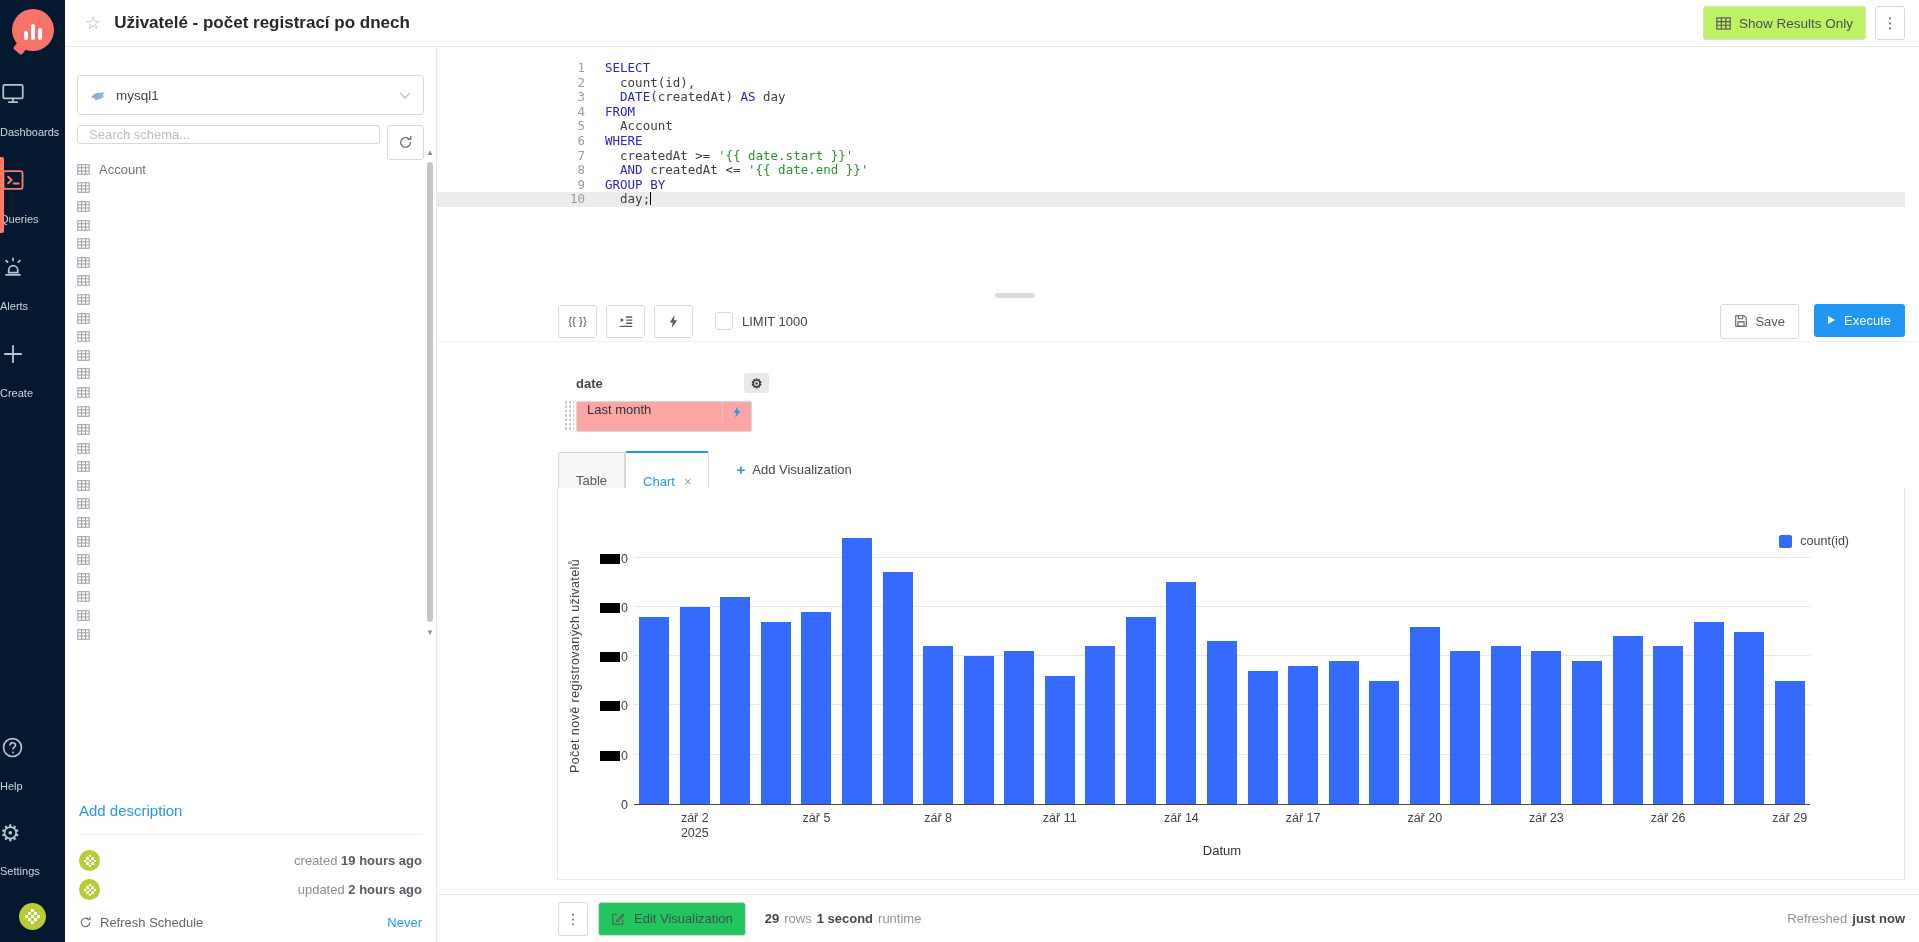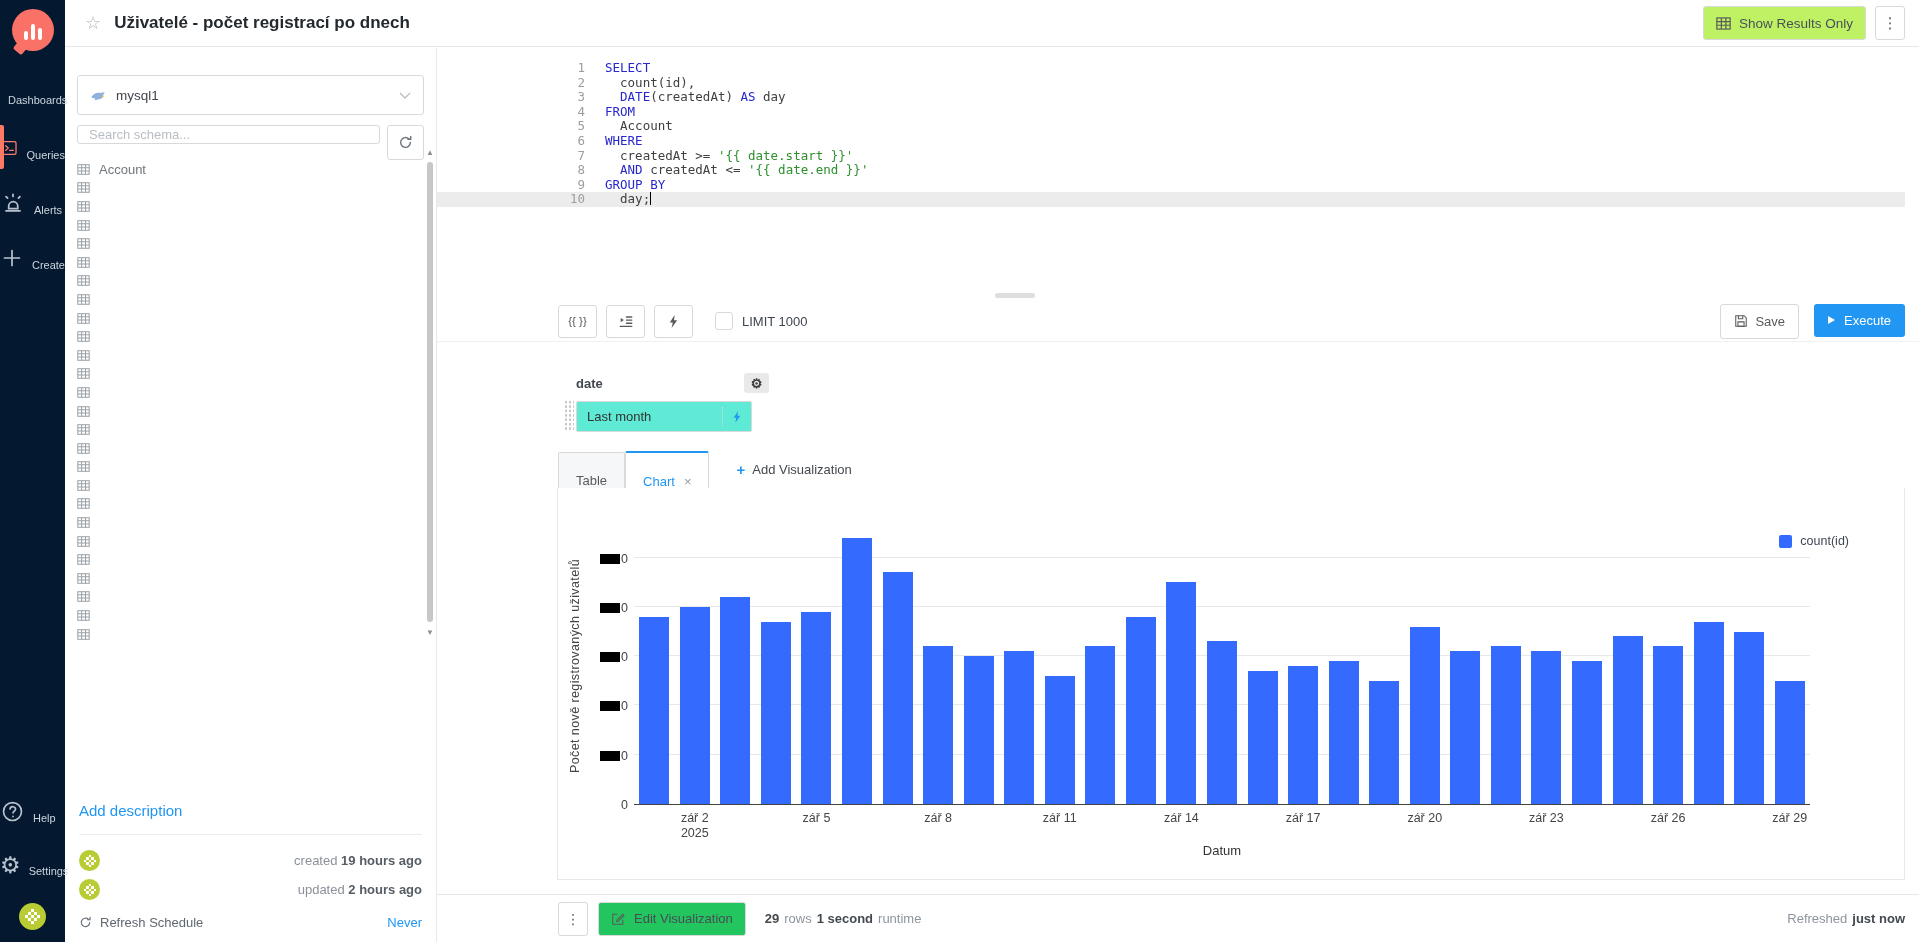--- a/index.html
+++ b/index.html
@@ -10,21 +10,21 @@
   
   .sidebar{position:absolute;left:0;top:0;bottom:0;width:65px;background:#04192f;
            display:flex;flex-direction:column;align-items:center;z-index:5;}
   .logo{margin-top:9px;width:42px;height:42px;position:relative;cursor:pointer;}
   .logo-circle{width:42px;height:42px;border-radius:50%;background:#fa7267;position:relative;}
   .logo-circle::after{content:"";position:absolute;left:3px;bottom:-2px;width:11px;height:11px;
                       background:#fa7267;border-radius:2px;transform:rotate(40deg);}
   .logo-bars{position:absolute;inset:0;display:flex;align-items:flex-end;justify-content:center;
              gap:3px;padding-bottom:11px;}
   .logo-bars span{width:4px;background:#fff;border-radius:2px;}
-  .nav-item{display:flex;flex-direction:row;align-items:flex-end;gap:8px;margin-top:29px;
+  .nav-item{display:flex;flex-direction:column;align-items:flex-start;gap:20px;margin-top:29px;
             font-size:11px;color:#ccd4dd;width:100%;position:relative;cursor:pointer;}
   .nav-item .nav-icon{color:#b9c3cf;}
   .nav-item.active .nav-icon{color:#fb7a6e;}
   .nav-item.active::before{content:"";position:absolute;left:0;top:-10px;bottom:-8px;width:4px;
                            background:#ff7964;border-radius:0 2px 2px 0;}
   .sidebar .spacer{flex:1;}
   .gear-glyph{font-size:23px;line-height:24px;color:#b9c3cf;}
   .avatar-round{width:27px;height:27px;border-radius:50%;background:#b9cc33;margin:26px 0 12px;
                 display:flex;align-items:center;justify-content:center;cursor:pointer;}
 
@@ -95,21 +95,21 @@
   .toolbar-divider{position:absolute;top:293px;left:0;right:0;border-top:1px solid #f1f1f1;}
 
   .param-widget{position:absolute;top:325px;left:127px;width:192px;padding-left:12px;}
   .drag-dots{position:absolute;left:0;top:27px;width:10px;height:31px;
              background:radial-gradient(#c9c9c9 1px, transparent 1.3px);background-size:4px 4.4px;cursor:grab;}
   .param-label-row{display:flex;align-items:center;justify-content:space-between;width:176px;
                    font-size:13px;font-weight:700;color:#41464d;}
   .param-gear{width:25px;height:20px;background:#e9e9e9;border-radius:3px;display:flex;align-items:center;
               justify-content:center;font-size:13px;color:#3d3d3d;margin-right:-17px;cursor:pointer;}
   .param-input{margin-top:8px;width:176px;height:31px;box-sizing:border-box;border:1px solid #d9d9d9;border-radius:2px;
-               background:#5eead4;display:flex;align-items:center;font-size:13px;color:#333;cursor:pointer;}
+               background:#fca5a5;display:flex;font-size:13px;color:#333;cursor:pointer;}
   .param-value{flex:1;padding:0 10px;}
   .param-bolt{width:28px;height:19px;display:flex;align-items:center;justify-content:center;
               border-left:1px dotted #d9d9d9;color:#2196f3;}
 
   .tabs{position:absolute;top:403px;left:121px;right:14px;height:37px;border-bottom:1px solid #d9d9d9;
         display:flex;align-items:flex-end;box-sizing:content-box;}
   .tab{height:36px;box-sizing:border-box;display:flex;align-items:flex-end;padding:0 17px;font-size:13px;
        color:#595959;background:#f6f7f8;border:1px solid #d9d9d9;border-bottom:none;border-radius:2px 2px 0 0;cursor:pointer;}
   .tab.active{background:#fff;color:#2196f3;border-top:2px solid #2196f3;margin-bottom:-1px;height:38px;}
   .tab .close-x{margin-left:9px;color:#9b9b9b;font-size:13px;}

